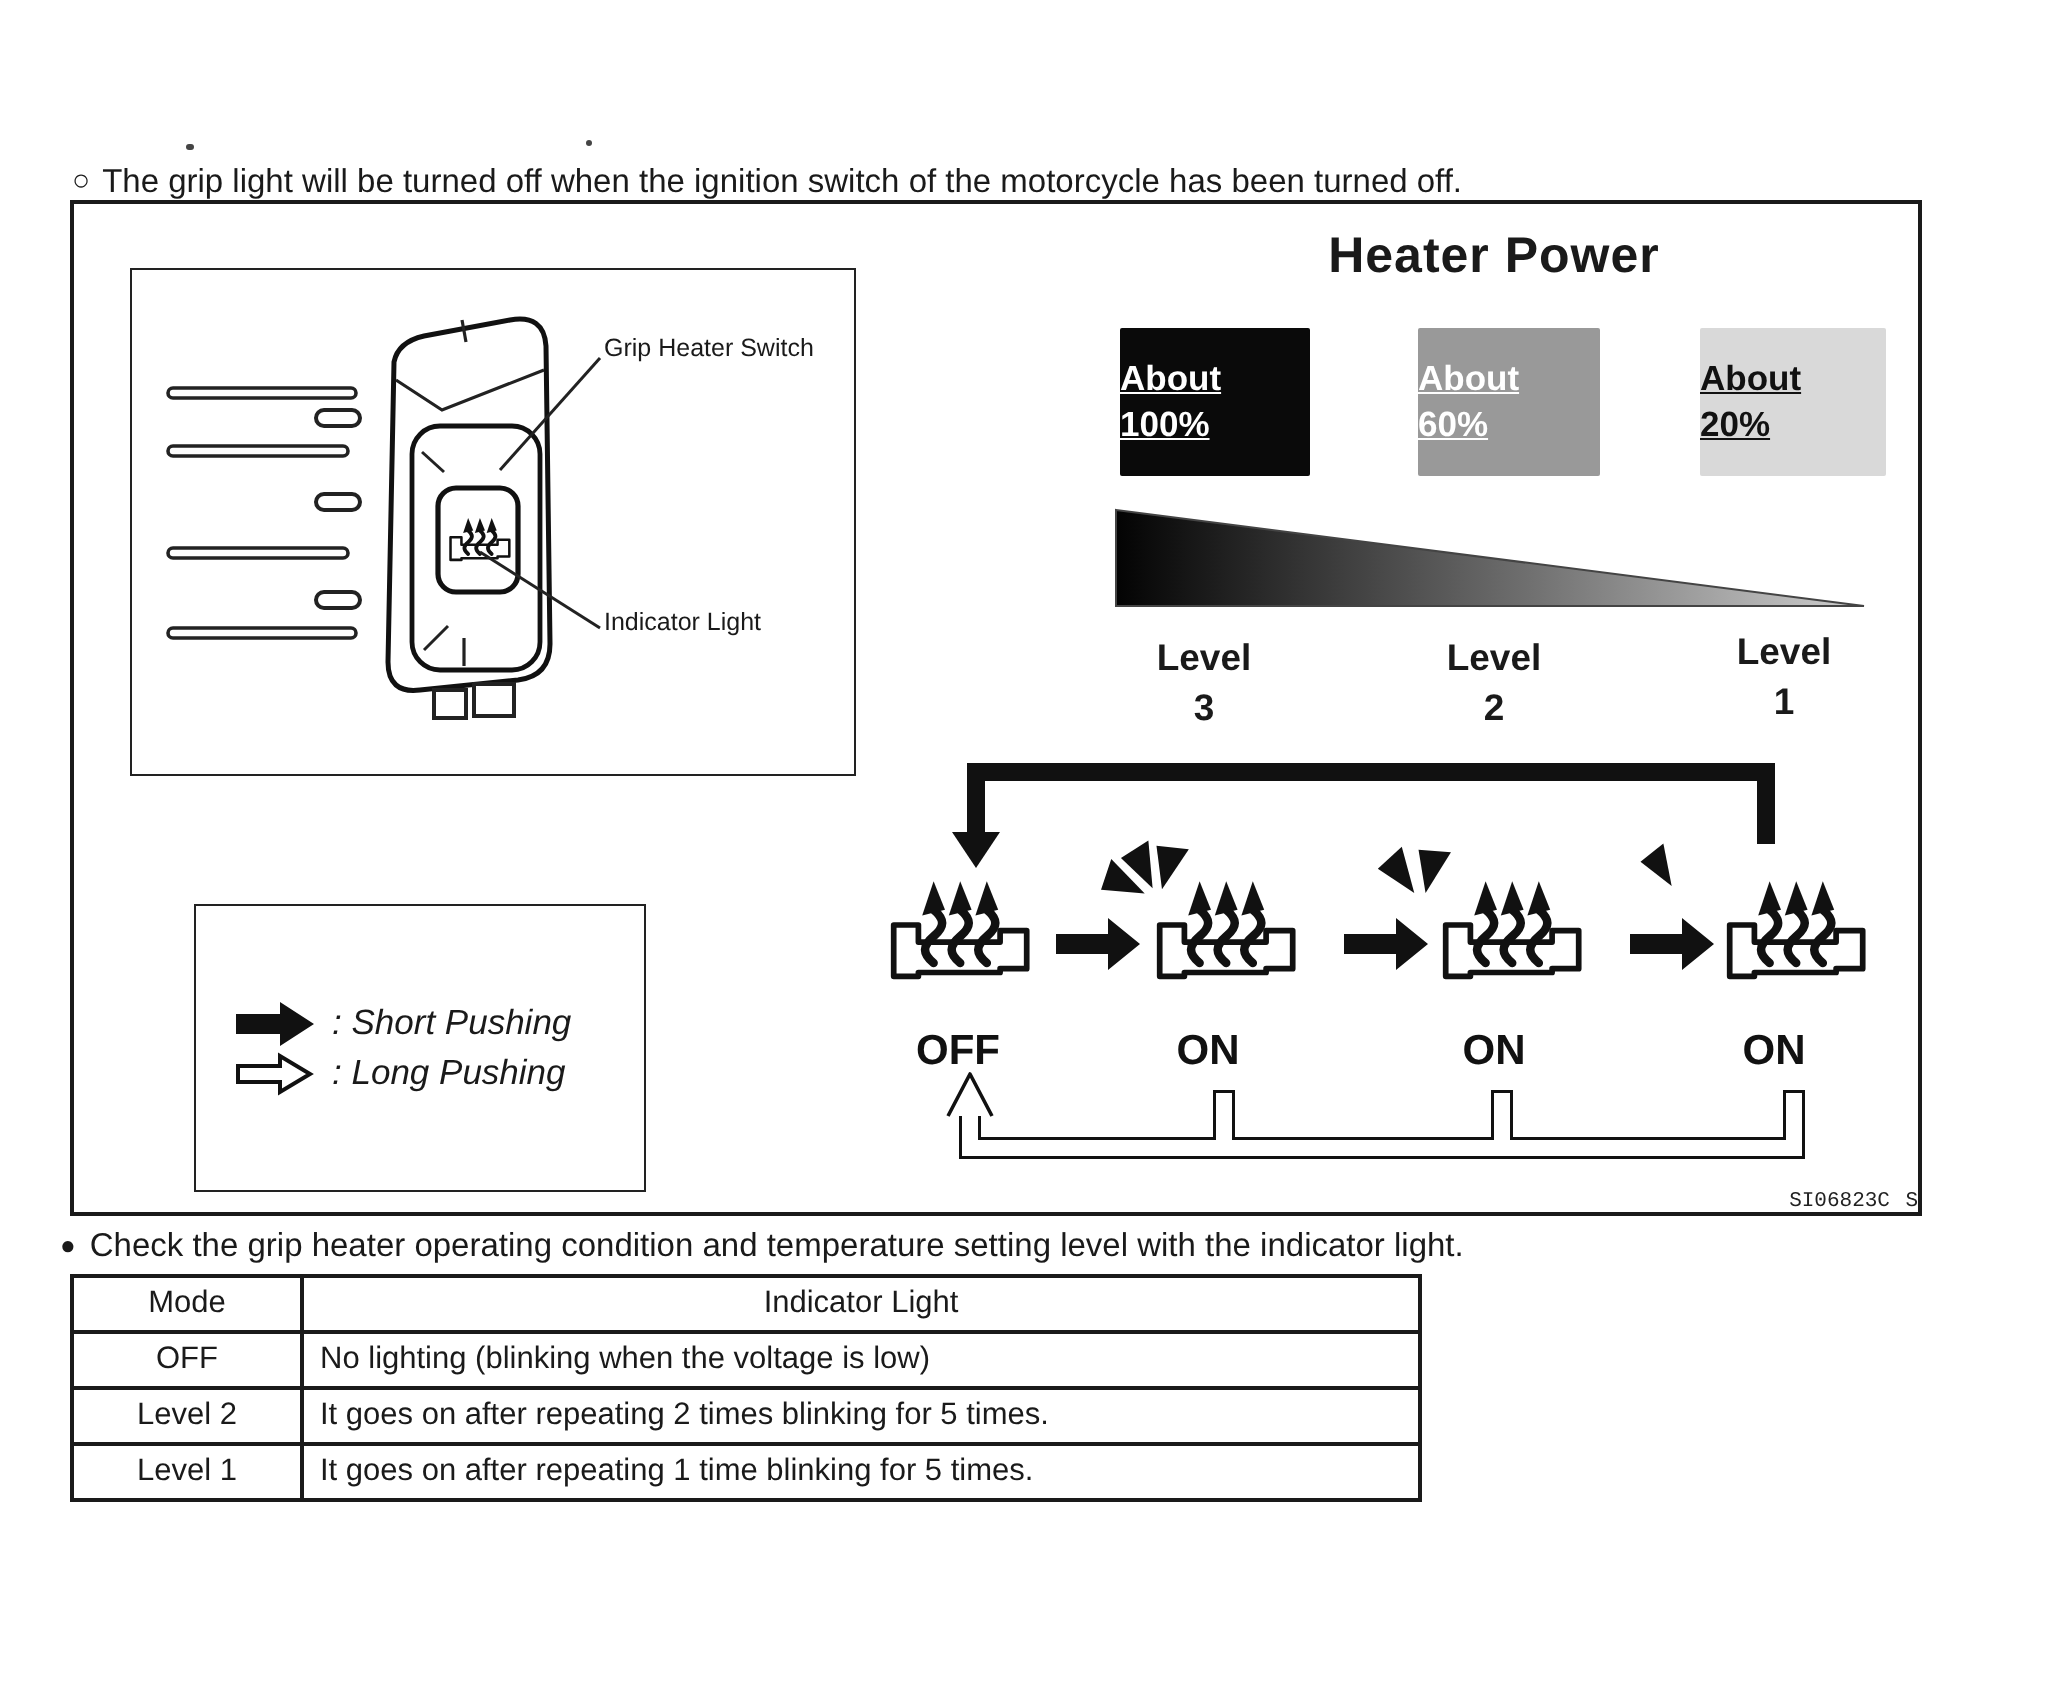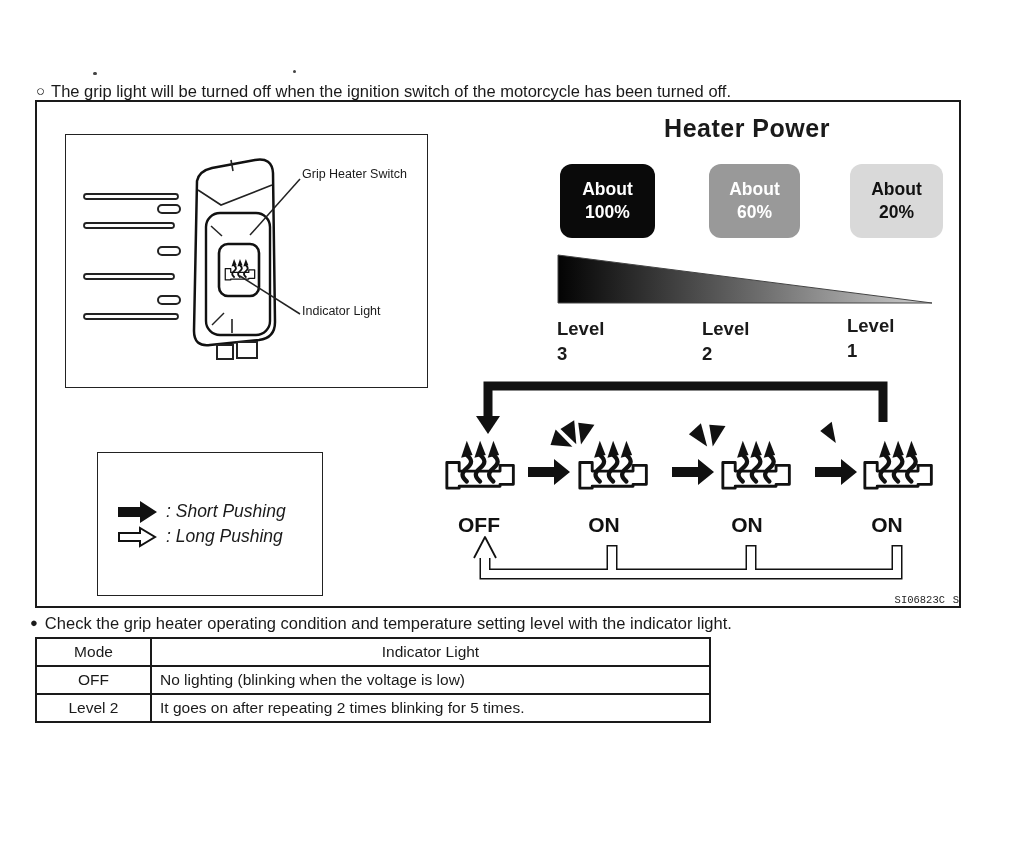--- a/index.html
+++ b/index.html
@@ -7,26 +7,26 @@
         font-family:"Liberation Sans",sans-serif;color:#1a1a1a;overflow:hidden;}
   .abs{position:absolute;}
   .dot{position:absolute;background:#444;border-radius:2px;}
   .intro{left:36px;top:80px;font-size:16.5px;display:flex;gap:6px;white-space:nowrap;}
   .intro .bullet{font-size:15px;line-height:22px;}
   .intro .txt{line-height:22px;}
   .mainbox{left:35px;top:100px;width:922px;height:504px;border:2px solid #1a1a1a;background:#fff;}
   .figbox{left:28px;top:32px;width:361px;height:252px;border:1.5px solid #222;}
   .callout{position:absolute;font-size:12.5px;white-space:nowrap;}
   .hp-title{left:545px;top:12px;width:330px;text-align:center;font-size:25px;font-weight:bold;letter-spacing:.5px;}
-  .pbox{position:absolute;top:62px;height:74px;border-radius:12px;display:flex;flex-direction:column;
-        align-items:center;justify-content:center;font-size:17.5px;font-weight:600;line-height:23px;}
+  .pbox{position:absolute;top:62px;height:74px;border-radius:1px;display:flex;flex-direction:column;
+        align-items:flex-start;justify-content:center;font-size:17.5px;font-weight:600;line-height:23px;text-decoration:underline;}
   .pbox1{left:523px;width:95px;background:#0a0a0a;color:#ffffff;}
   .pbox2{left:672px;width:91px;background:#999999;color:#ffffff;}
   .pbox3{left:813px;width:93px;background:#d9d9d9;color:#111111;}
-  .lvl{position:absolute;top:214px;width:90px;font-size:18.5px;font-weight:bold;line-height:25px;}
+  .lvl{position:absolute;top:214px;width:90px;text-align:center;font-size:18.5px;font-weight:bold;line-height:25px;}
   .lvl3{left:520px;}.lvl2{left:665px;}.lvl1{left:810px;top:211px;}
   .legendbox{left:60px;top:350px;width:226px;height:144px;border:1.5px solid #222;
              display:flex;flex-direction:column;justify-content:center;gap:1px;padding-left:20px;box-sizing:border-box;font-style:italic;}
   .legrow{display:flex;align-items:center;gap:8px;font-size:17.5px;}
   .checkline{left:30px;top:612px;font-size:16.5px;display:flex;gap:7px;white-space:nowrap;}
   .checkline .bullet{font-size:13px;line-height:22px;}
   .checkline .txt{line-height:22px;}
   table.modes{position:absolute;left:35px;top:637px;width:676px;border-collapse:collapse;
               font-size:15.5px;table-layout:fixed;border-radius:30px;}
   table.modes th,table.modes td{border:2px solid #1a1a1a;font-weight:normal;padding:2.5px 8px;height:21px;}
@@ -228,16 +228,20 @@
       <th>Indicator Light</th>
     </tr>
     <tr>
       <td class="mode">OFF</td>
       <td>No lighting (blinking when the voltage is low)</td>
     </tr>
     <tr>
       <td class="mode">Level 2</td>
       <td>It goes on after repeating 2 times blinking for 5 times.</td>
     </tr>
+    <tr>
+      <td class="mode">Level 1</td>
+      <td>It goes on after repeating 1 time blinking for 5 times.</td>
+    </tr>
   </tbody>
     </table>
 
 </div>
 
 </body></html>

